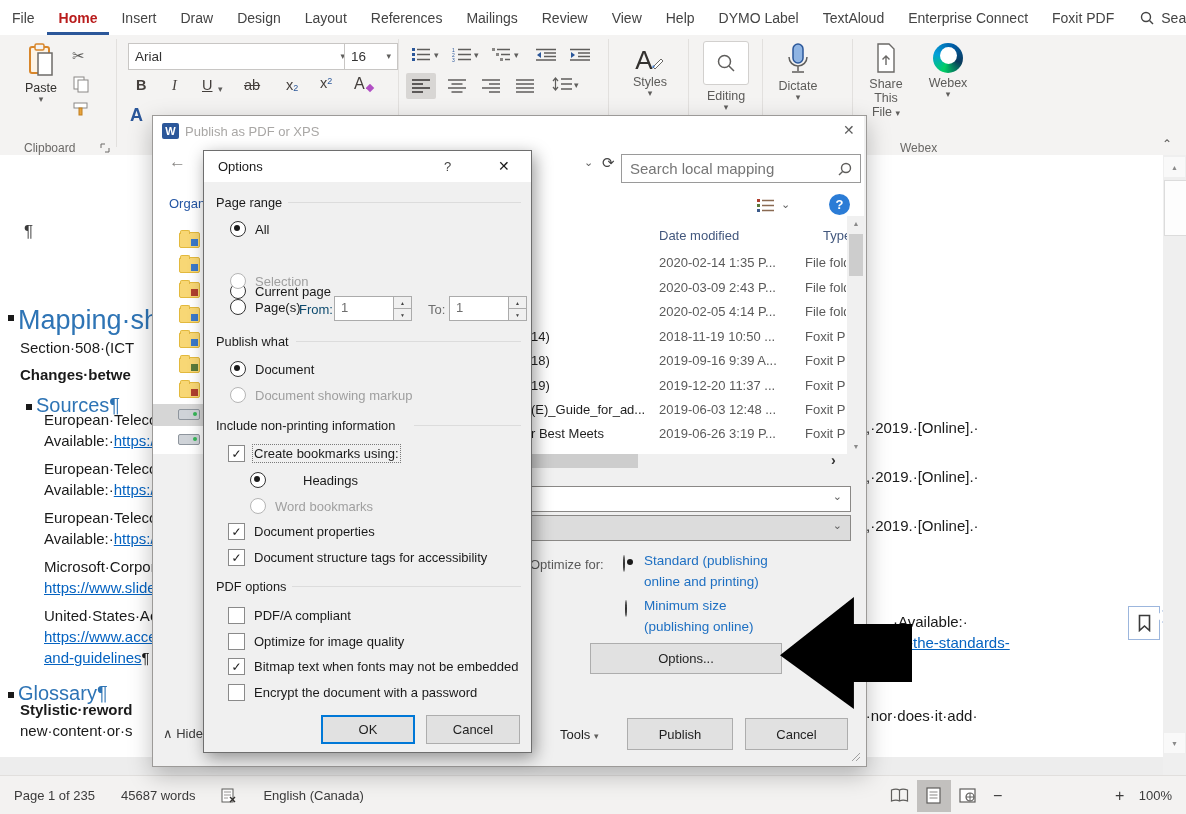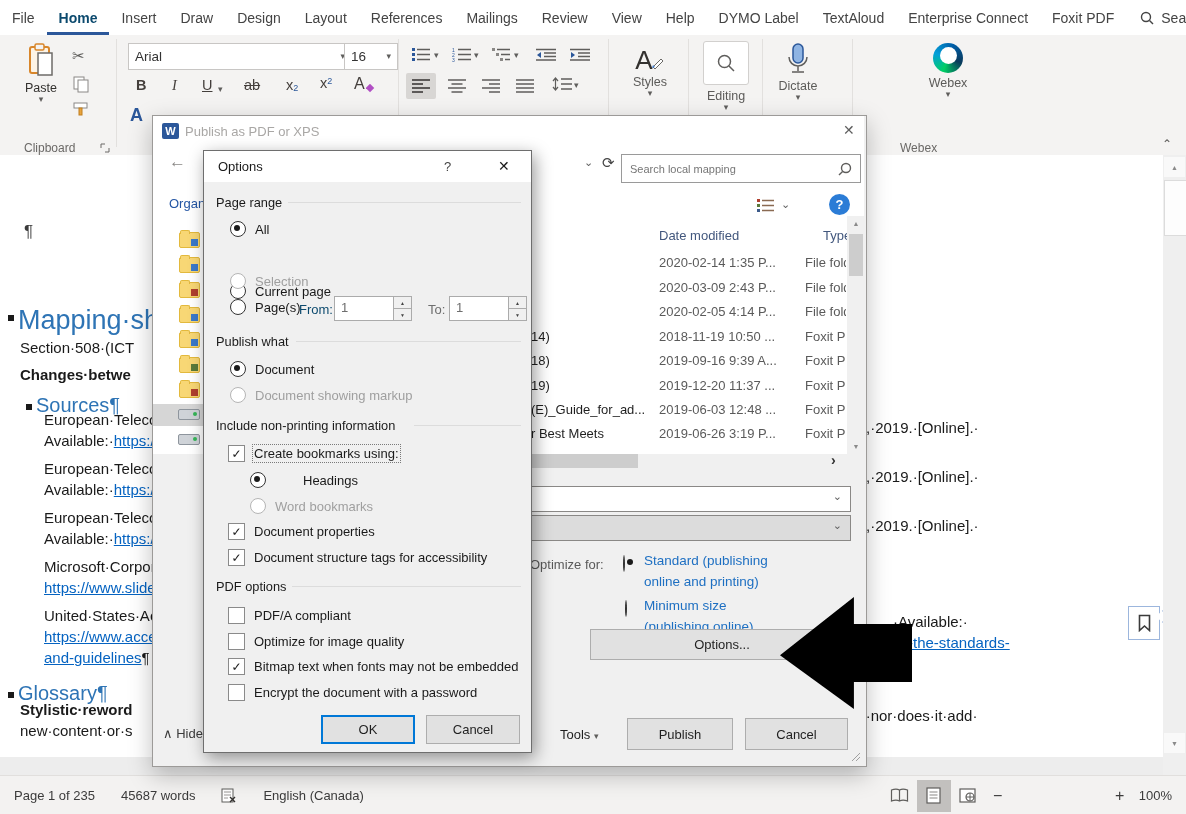--- a/index.html
+++ b/index.html
@@ -4,21 +4,21 @@
 <style>
   html,body{margin:0;padding:0;background:#fff;}
   #app{position:relative;width:1186px;height:814px;overflow:hidden;
        font-family:"Liberation Sans",sans-serif;color:#252423;background:#fff;}
   .abs{position:absolute;}
 
   
   .menubar{left:0;top:0;width:1186px;height:35px;background:#fff;display:flex;align-items:center;
            font-size:14px;color:#444;}
   .menubar .mitem{padding:0 12px;height:35px;display:flex;align-items:center;cursor:default;white-space:nowrap;}
-  .menubar .mitem.active{color:#0c4a6e;font-weight:bold;box-shadow:inset 0 -3px 0 #2b579a;}
+  .menubar .mitem.active{color:#b91c1c;font-weight:bold;box-shadow:inset 0 -3px 0 #2b579a;}
   .mb-search{display:flex;align-items:center;gap:7px;padding:0 14px;color:#444;}
 
   
   .ribbon{left:0;top:35px;width:1186px;height:120px;background:#f4f3f2;border-bottom:1px solid #d8d6d4;}
   .rlabel{font-size:12.5px;color:#5c5b59;}
   .gsep{position:absolute;top:8px;height:128px;width:1px;background:#e2e0de;}
   .grouplabel{position:absolute;top:106px;font-size:12px;color:#6a6866;}
   .combo{background:#fff;border:1px solid #c8c6c4;display:flex;align-items:center;font-size:13.5px;color:#333;
          padding:0 6px;justify-content:space-between;}
   .fmtbtn{font-size:14.5px;color:#443f3c;display:flex;align-items:flex-end;}
@@ -42,21 +42,21 @@
   
   .pubdlg{left:152px;top:115px;width:713px;height:650px;background:#f0f0f0;border:1px solid #9c9a98;
           box-shadow:0 8px 22px rgba(0,0,0,.25);font-size:13px;}
   .pub-white{position:absolute;left:0;top:0;width:711px;height:338px;background:#fff;}
   .pubtitle{position:absolute;left:32px;top:8px;color:#a9a7a5;font-size:13px;}
   .wordlogo{position:absolute;left:9px;top:7px;width:17px;height:16px;background:#2b579a;color:#fff;
             font-size:11px;font-weight:bold;display:flex;align-items:center;justify-content:center;border-radius:2px;}
   .dlgclose{position:absolute;color:#5f5f5f;font-size:14px;}
   .srchbox{position:absolute;left:468px;top:38px;width:238px;height:27px;border:1px solid #9a9a9a;background:#fff;
            display:flex;align-items:center;}
-  .srchbox input{border:none;outline:none;flex:1;font-size:11px;padding:0 8px;font-family:"Liberation Sans",sans-serif;color:#a21caf;}
+  .srchbox input{border:none;outline:none;flex:1;font-size:15px;padding:0 8px;font-family:"Liberation Sans",sans-serif;color:#a21caf;}
   .srchbox input::placeholder{color:#767676;}
   .lrow{position:absolute;height:20px;display:flex;font-size:13px;color:#5a5a5a;}
   .lname{position:absolute;left:378px;width:124px;overflow:hidden;color:#1f1f1f;white-space:nowrap;}
   .ldate{position:absolute;left:506px;width:142px;white-space:nowrap;overflow:hidden;}
   .ltype{position:absolute;left:652px;width:41px;white-space:nowrap;overflow:hidden;}
   .colhdr{color:#42577d;font-size:13px;position:absolute;}
   .pubbtn{position:absolute;background:#e1e1e1;border:1px solid #adadad;font-size:13px;color:#1f1f1f;
           display:flex;align-items:center;justify-content:center;font-family:"Liberation Sans",sans-serif;}
   .folder{position:absolute;width:19px;height:14px;background:#f8d775;border:1px solid #e3b93d;border-radius:2px;}
   .folder:before{content:"";position:absolute;left:0;top:-3px;width:8px;height:3px;background:#f8d775;border:1px solid #e3b93d;border-bottom:none;border-radius:2px 2px 0 0;}
@@ -256,20 +256,28 @@
     <div class="gsep" style="left:762px;top:4px;height:108px;"></div>
     <div class="abs" style="left:772px;top:8px;width:52px;text-align:center;">
       <svg width="22" height="32" viewBox="0 0 22 32">
         <rect x="6" y="1" width="10" height="19" rx="5" fill="#8fb4e3" stroke="#2b579a" stroke-width="1.5"></rect>
         <path d="M2 14a9 9 0 0 0 18 0M11 23v5M5 29h12" fill="none" stroke="#5f5e5c" stroke-width="1.5"></path>
       </svg>
       <div class="rlabel">Dictate</div>
       <div class="caret">▾</div>
     </div>
     <div class="gsep" style="left:852px;top:4px;height:108px;"></div>
+    <div class="abs" style="left:856px;top:8px;width:60px;text-align:center;">
+      <svg width="24" height="30" viewBox="0 0 24 30">
+        <path d="M4 1h11l5 5v23H4z" fill="#fff" stroke="#6a6866" stroke-width="1.4"></path>
+        <path d="M12 22v-9M8.5 16.5 12 13l3.5 3.5" fill="none" stroke="#6a6866" stroke-width="1.4"></path>
+      </svg>
+      <div class="rlabel">Share This</div>
+      <div class="rlabel"><span>File</span> <span class="caret">▾</span></div>
+    </div>
     <div class="abs" style="left:922px;top:8px;width:52px;text-align:center;">
       <div style="width:30px;height:30px;border-radius:50%;margin:0 auto;background:conic-gradient(from 200deg,#00cf64,#049fd9,#005ea8,#0a3a5c,#00cf64);position:relative;">
         <div style="position:absolute;left:7px;top:4px;width:17px;height:17px;border-radius:50%;background:#fff;"></div>
       </div>
       <div class="rlabel" style="margin-top:3px;">Webex</div>
       <div class="caret">▾</div>
     </div>
     <div class="grouplabel" style="left:900px;">Webex</div>
     <span class="abs" style="left:1162px;top:102px;font-size:12px;color:#5f5e5c;">⌃</span>
   </div>
@@ -440,21 +448,21 @@
     
     <span class="abs" style="left:377px;top:441px;color:#595959;font-size:13px;">Optimize for:</span>
     <span class="rb on abs" style="left:470px;top:440px;"></span>
     <span class="abs optblue" style="left:491px;top:437px;">Standard (publishing</span>
     <span class="abs optblue" style="left:491px;top:458px;">online and printing)</span>
     <span class="rb abs" style="left:470px;top:485px;"></span>
     <span class="abs optblue" style="left:491px;top:482px;">Minimum size</span>
     <span class="abs optblue" style="left:491px;top:503px;">(publishing online)</span>
 
     
-    <div class="pubbtn" style="left:437px;top:513px;width:190px;height:29px;padding-left:36px;">Options...</div>
+    <div class="pubbtn" style="left:437px;top:527px;width:190px;height:29px;">Options...</div>
 
     
     <span class="abs" style="left:10px;top:610px;font-size:13px;color:#3b3b3b;"><span>∧</span> <span>Hide Folders</span></span>
     <span class="abs" style="left:407px;top:611px;font-size:13px;color:#1f1f1f;"><span>Tools</span> <span class="caret">▾</span></span>
     <div class="pubbtn" style="left:474px;top:602px;width:104px;height:30px;">Publish</div>
     <div class="pubbtn" style="left:592px;top:602px;width:101px;height:30px;">Cancel</div>
     <svg class="abs" style="left:698px;bottom:4px;" width="10" height="10" viewBox="0 0 10 10">
         <path d="M9 1 1 9M9 5 5 9M9 9h0" stroke="#a0a0a0"></path>
       </svg>
   </div>

